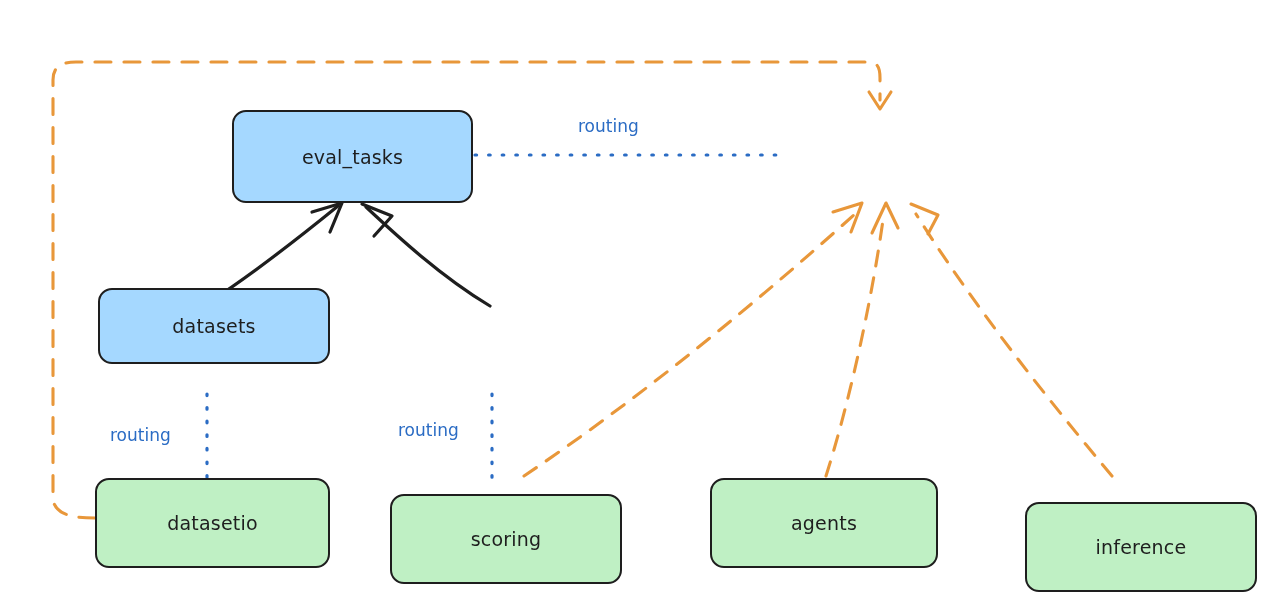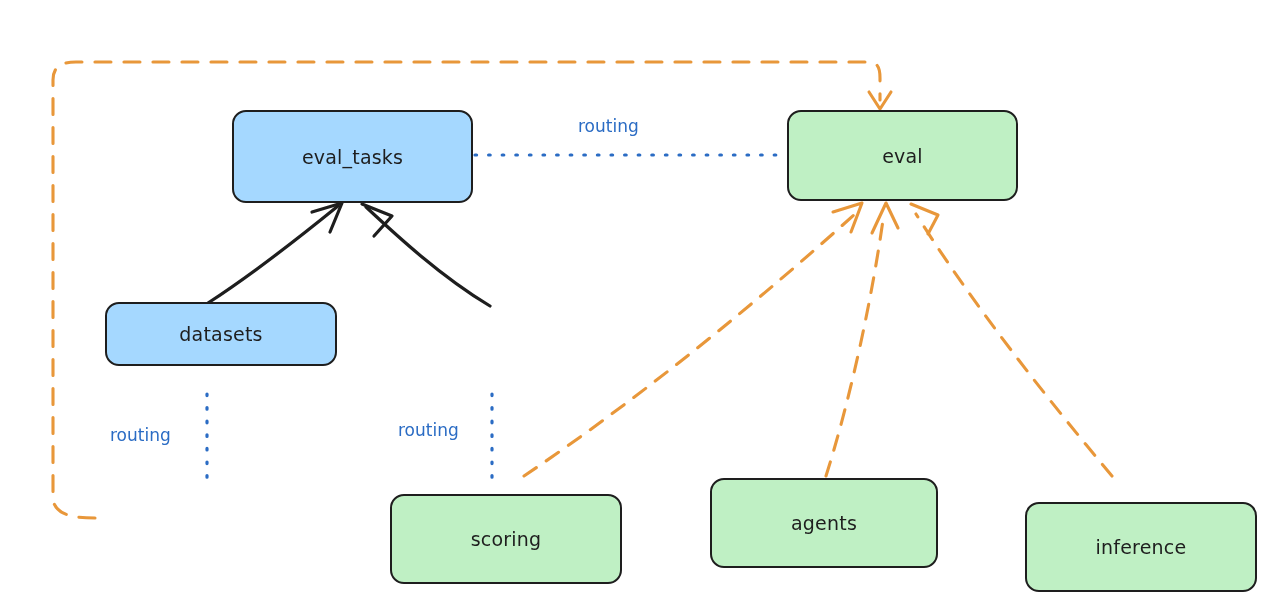--- a/index.html
+++ b/index.html
@@ -67,29 +67,29 @@
 
     <g>
       <path d="M492,394 L492,478" fill="none" stroke="#2b6cc4" stroke-width="3.2" stroke-dasharray="1.6 12" stroke-linecap="round"></path>
     </g>
   </svg>
 
   <div class="node n-blue" style="left:232px;top:110px;width:241px;height:93px;">
     <span>eval_tasks</span>
   </div>
 
-  <div class="node n-green" style="left:787px;top:110px;width:231px;height:91px;">
-    <span>eval</span>
-  </div>
 
-  <div class="node n-blue" style="left:98px;top:302px;width:232px;height:64px;margin-left:7px;">
+  <div class="node n-blue" style="left:98px;top:288px;width:232px;height:76px;">
     <span>datasets</span>
   </div>
 
 
+  <div class="node n-green" style="left:95px;top:478px;width:235px;height:90px;">
+    <span>datasetio</span>
+  </div>
 
   <div class="node n-green" style="left:390px;top:494px;width:232px;height:90px;">
     <span>scoring</span>
   </div>
 
   <div class="node n-green" style="left:710px;top:478px;width:228px;height:90px;">
     <span>agents</span>
   </div>
 
   <div class="node n-green" style="left:1025px;top:478px;width:232px;height:90px;margin-top:24px;">

